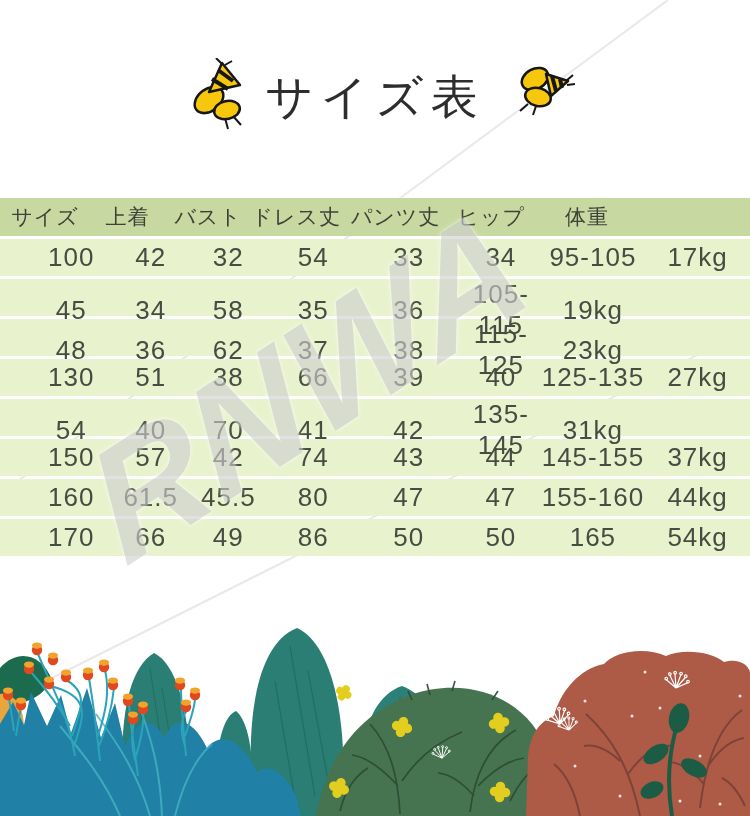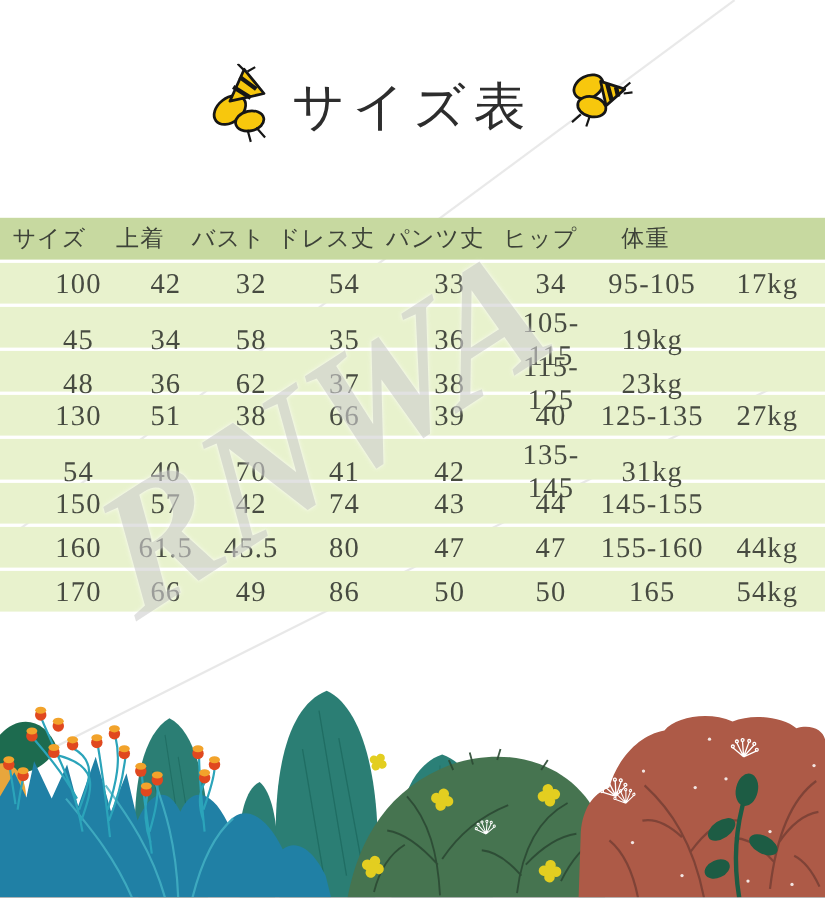--- a/index.html
+++ b/index.html
@@ -1,19 +1,19 @@
 <!DOCTYPE html>
 <html style="--header_bg: #c7d9a0; --row_bg: #e8f2cd; --header_text: #3d4238; --cell_text: #474b41; --title_text: #2d2d2d; --watermark: #cfcfcf; --bee_yellow: #f7c70d; --bee_outline: #161616; --blue_plant: #2080a5; --blue_stem: #45b3c6; --teal_leaf: #2b7e74; --teal_vein: #1c685e; --teal_mound: #2b8077; --green_bush: #467450; --bush_branch: #2c4a34; --yellow_flower: #e3ce20; --red_flower: #e0481f; --flower_top: #f2a32b; --stem_teal: #2ba4ba; --terracotta: #ad5a47; --terra_branch: #7a4136; --sprout_green: #1d5c44; --orange_leaf: #e8a63c; --dark_leaf: #1d6b4f;"><head>
 <meta charset="utf-8">
 <style>
   html,body { margin:0; padding:0; background:#888; }
   .page {
     position:relative; width:750px; height:816px; margin:0 auto;
     background:#ffffff; overflow:hidden;
-    font-family:Liberation Serif, serif;
+    font-family:Liberation Sans, sans-serif;
   }
   
   .deco-line { position:absolute; height:2px; transform-origin:0 0; pointer-events:none; }
   .line1 { left:0; top:493px; width:830px; transform:rotate(-36.5deg); background:rgba(215,215,215,.55); }
   .line2 { left:0; top:703px; width:840px; transform:rotate(-26.6deg); background:rgba(210,210,210,.5); }
 
   
   .title {
     position:absolute; top:66px; left:0; right:0; margin:0;
     text-align:center; font-size:47px; font-weight:400;
@@ -138,20 +138,21 @@
           <div class="td">31kg</div>
         </div>
         <div class="tr trow">
           <div class="td">150</div>
           <div class="td">57</div>
           <div class="td">42</div>
           <div class="td">74</div>
           <div class="td">43</div>
           <div class="td">44</div>
           <div class="td">145-155</div>
+          <div class="td">37kg</div>
         </div>
         <div class="tr trow">
           <div class="td">160</div>
           <div class="td">61.5</div>
           <div class="td">45.5</div>
           <div class="td">80</div>
           <div class="td">47</div>
           <div class="td">47</div>
           <div class="td">155-160</div>
           <div class="td">44kg</div>

